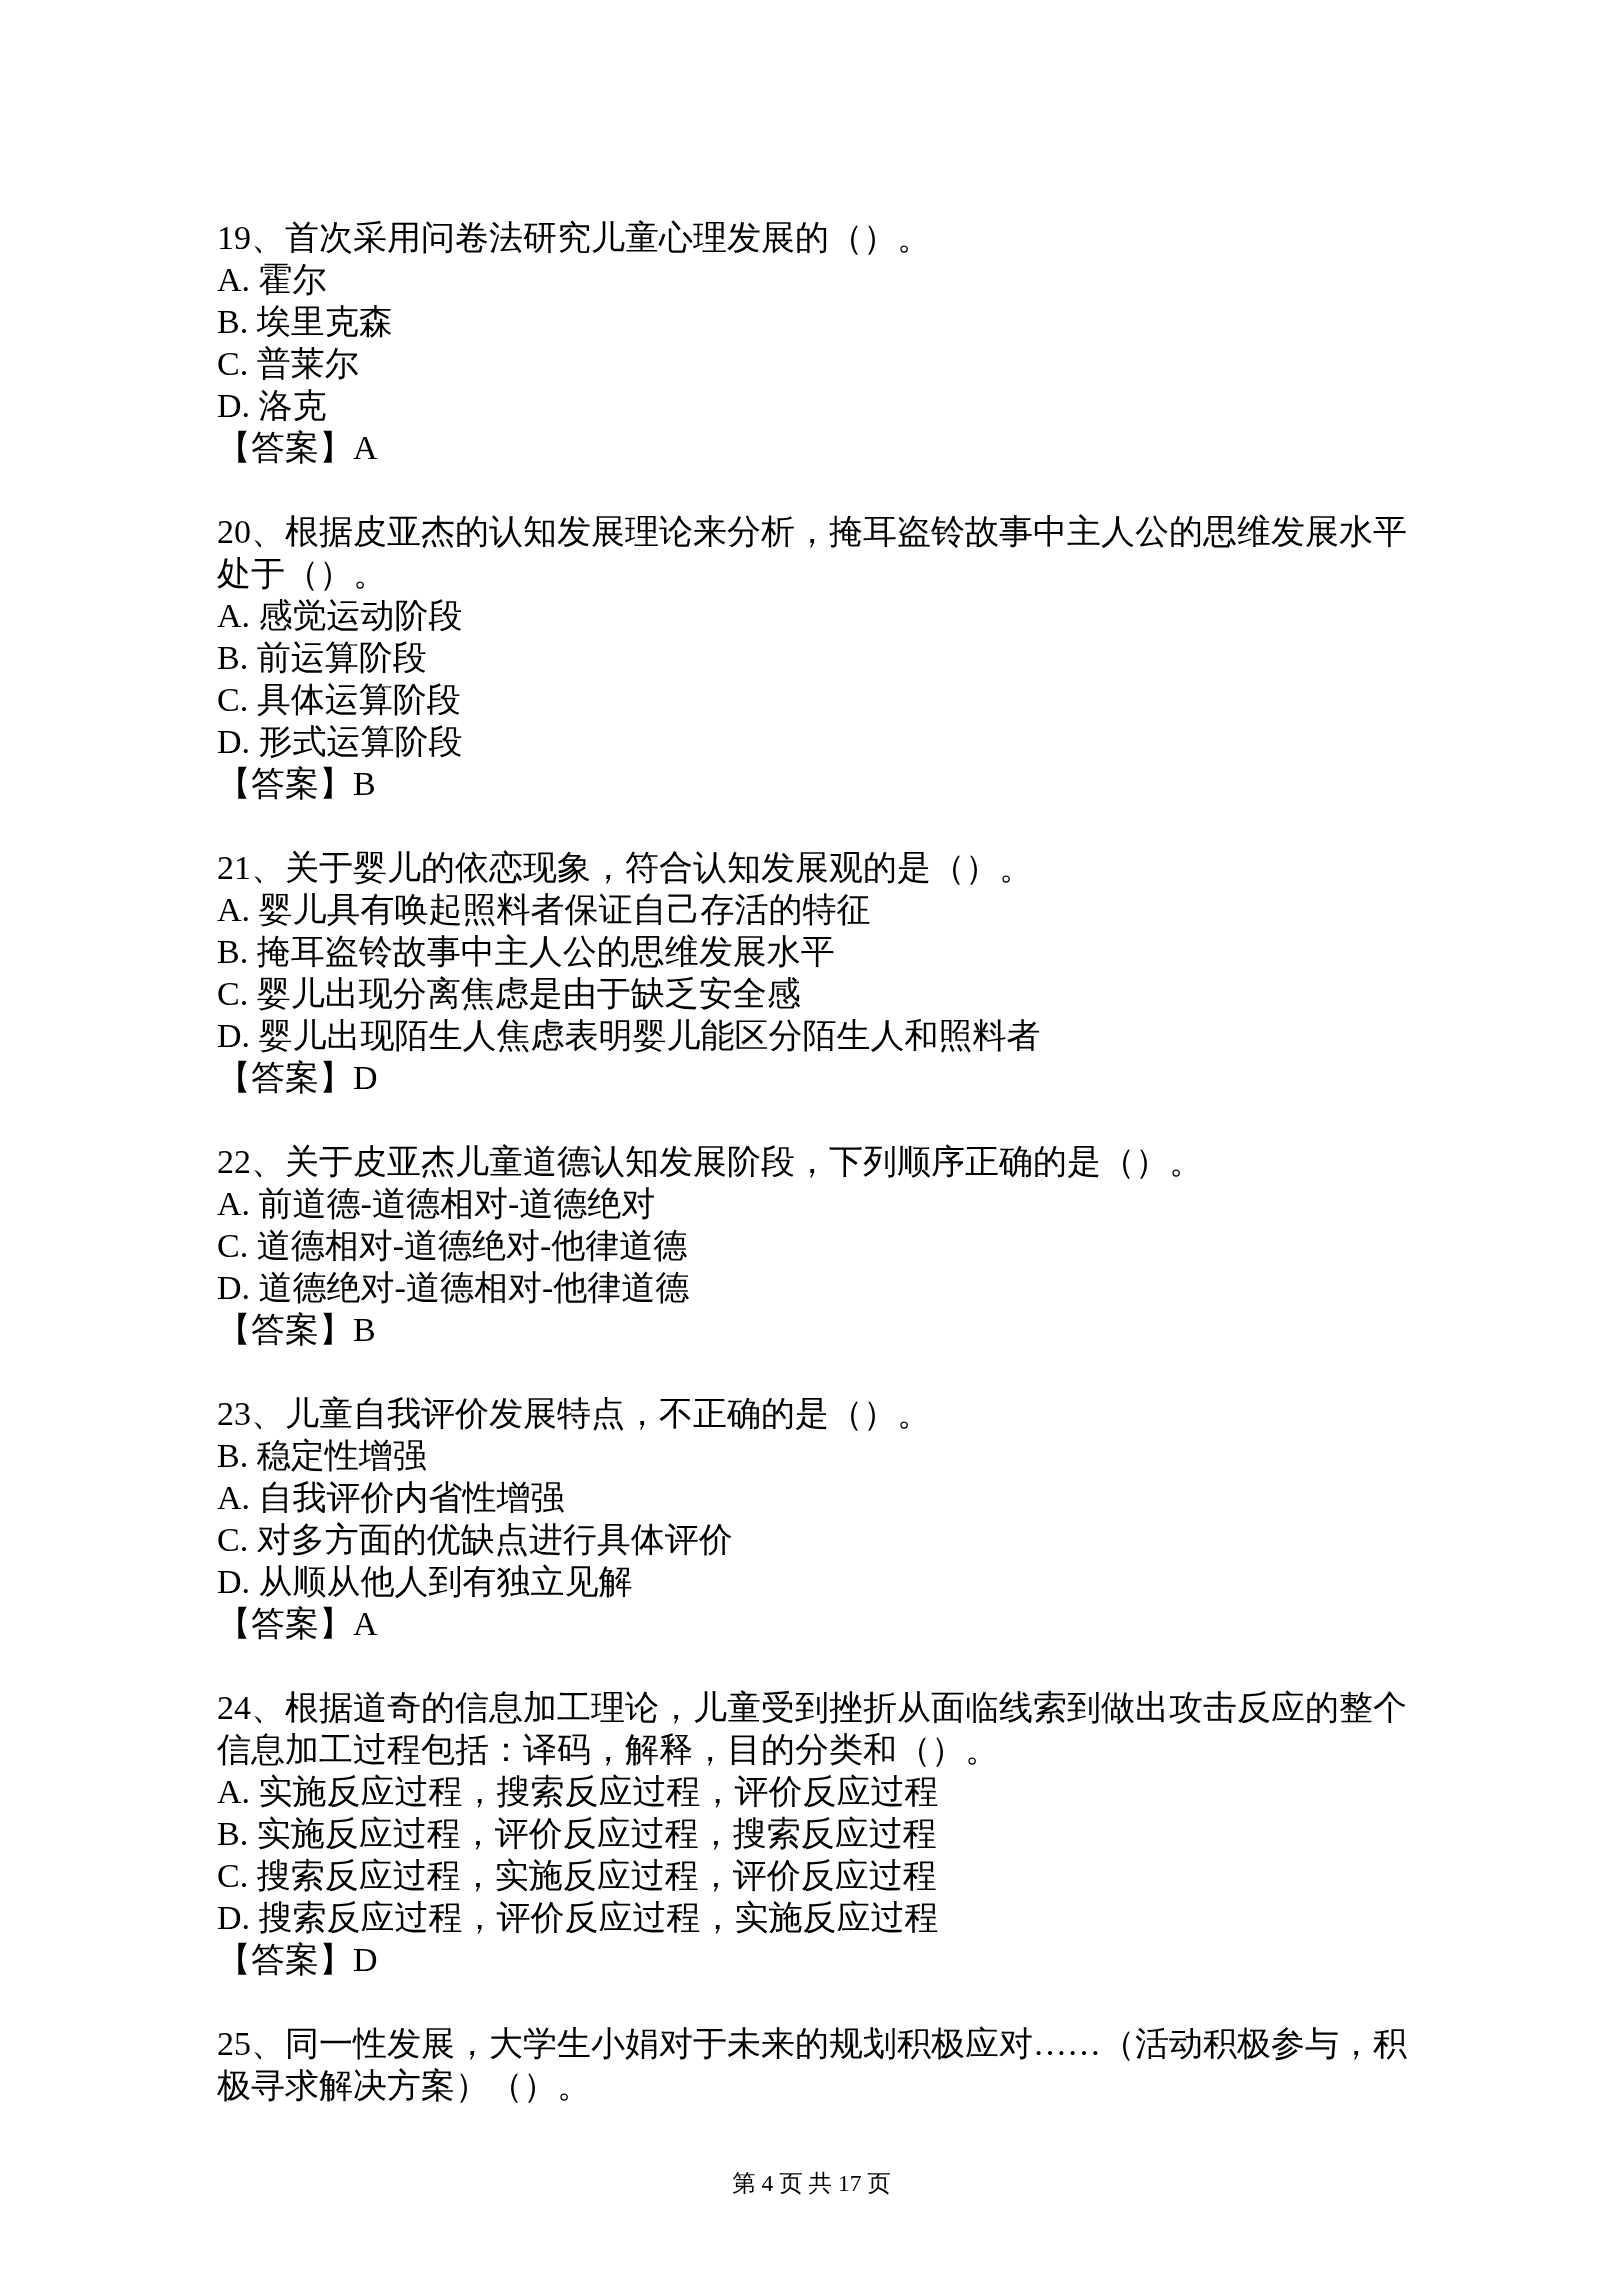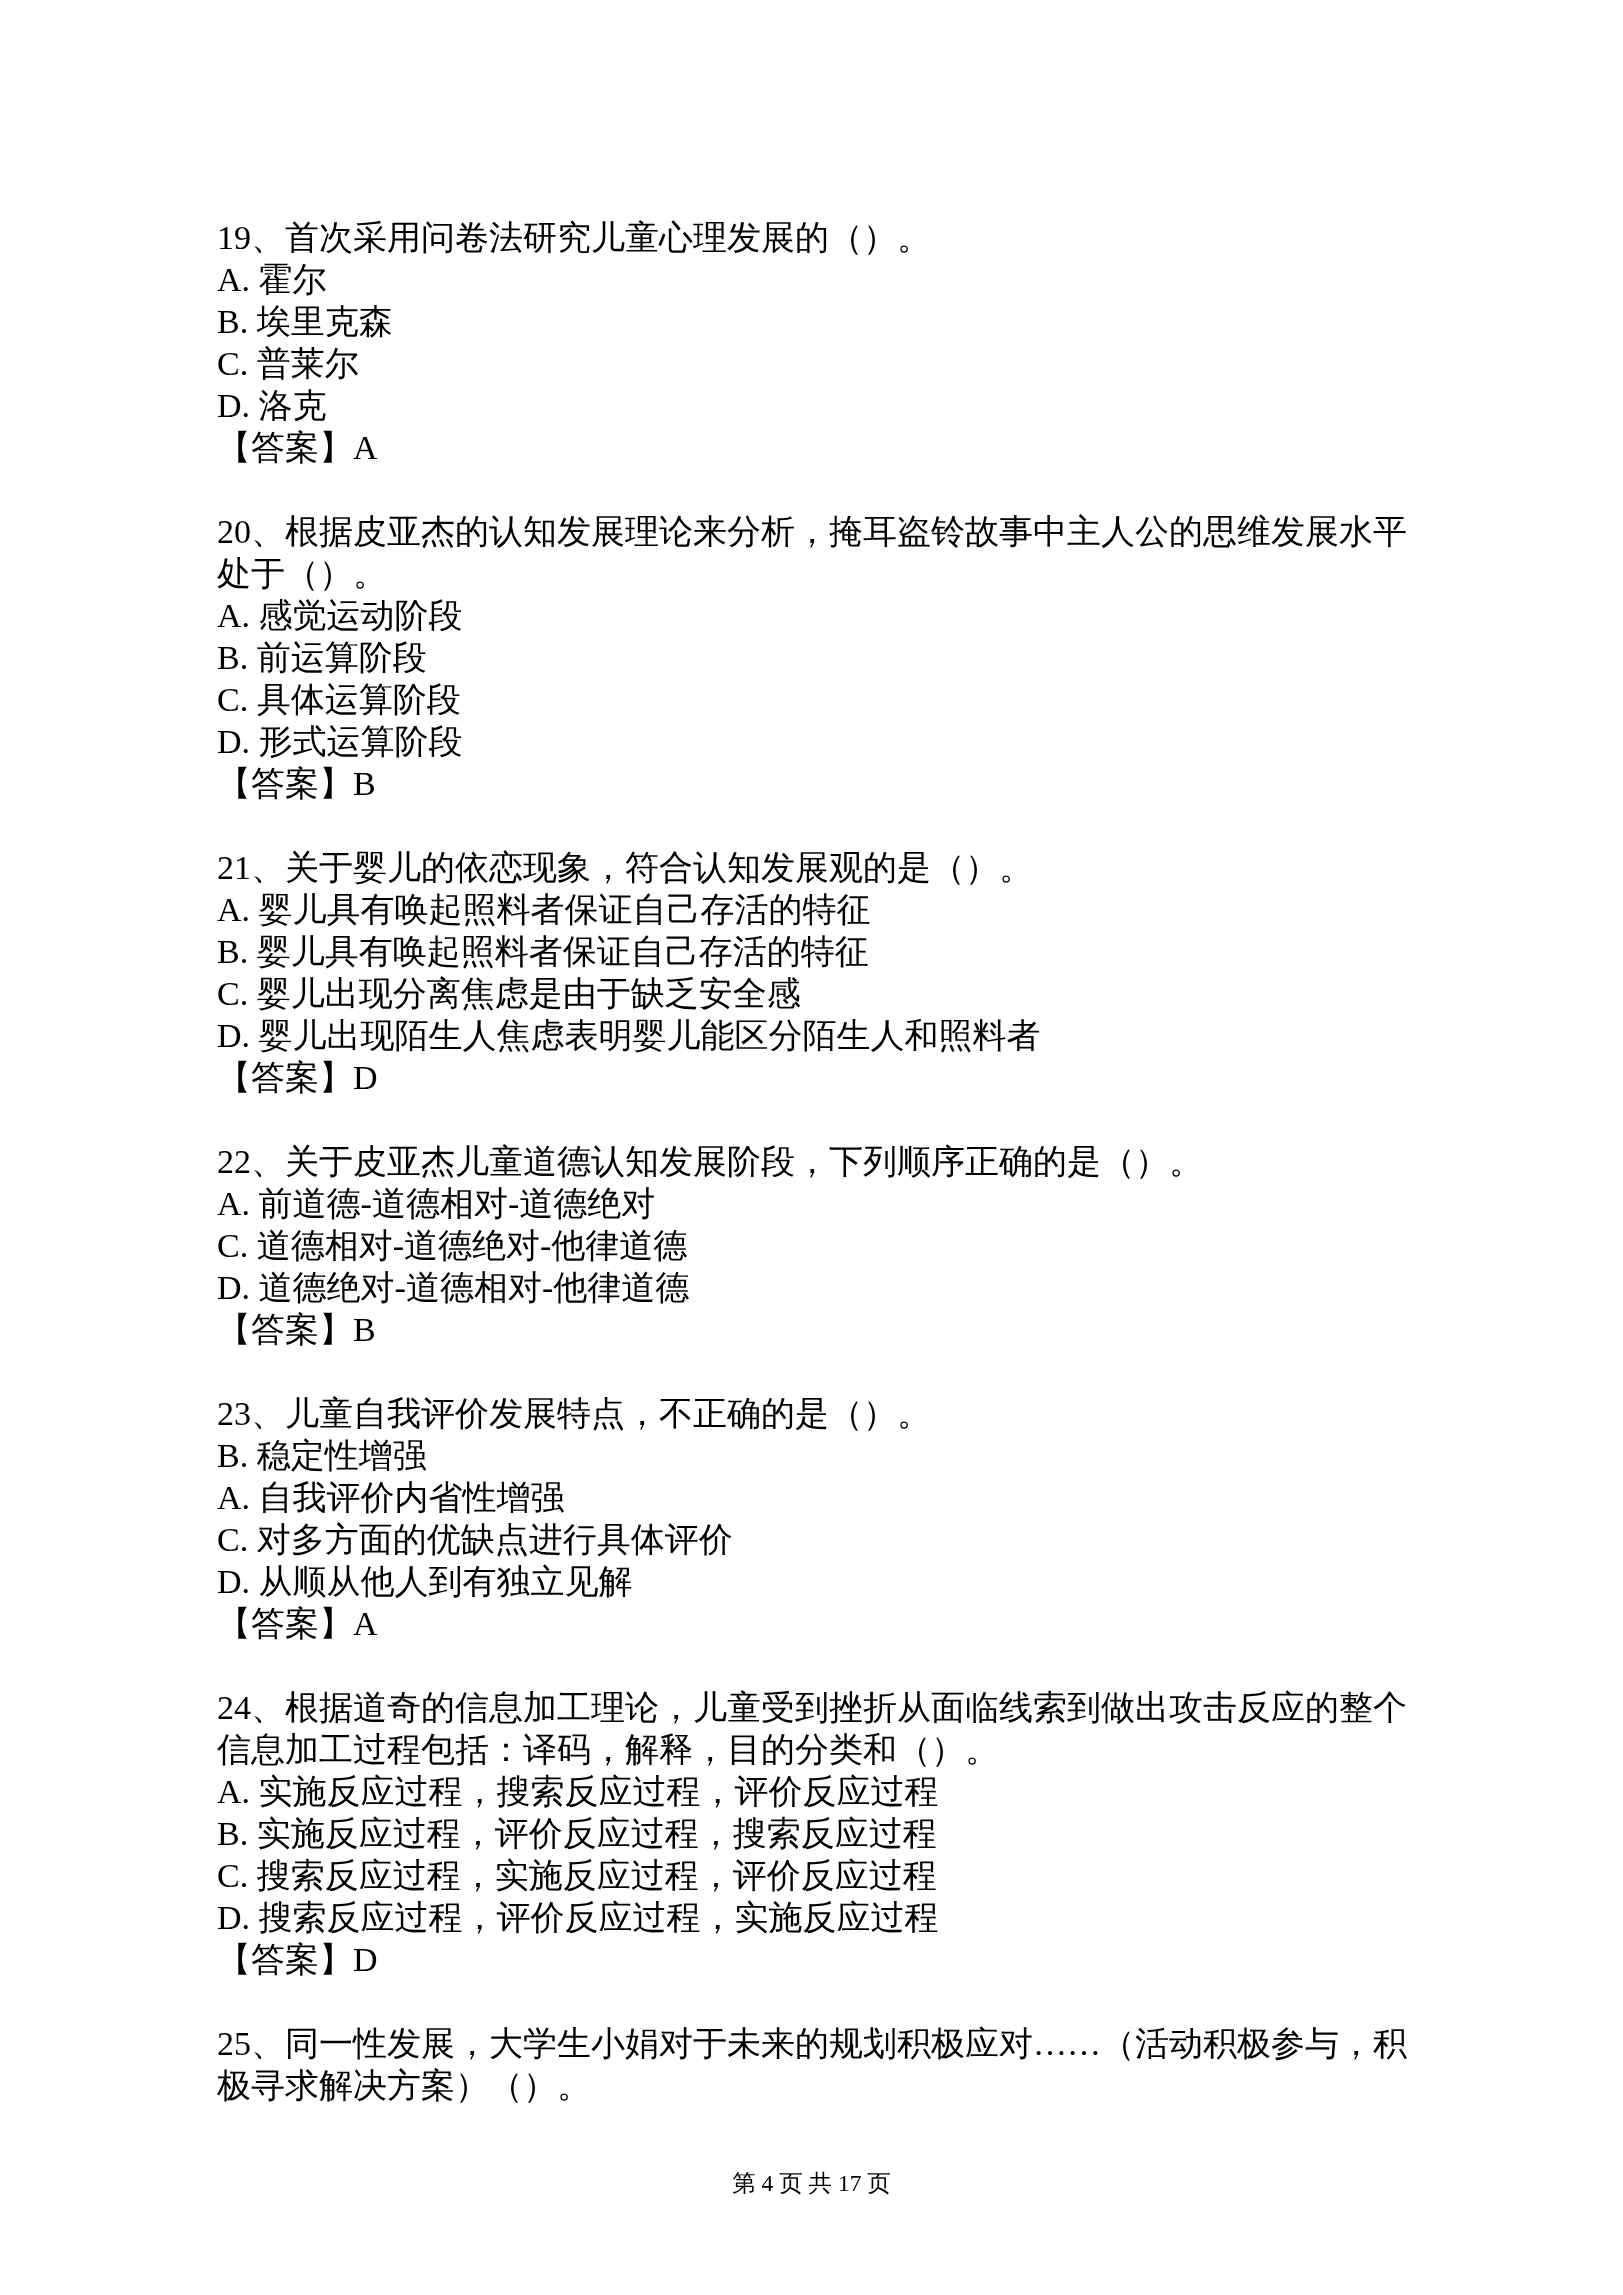--- a/index.html
+++ b/index.html
@@ -66,21 +66,21 @@
       <div class="line">A. 感觉运动阶段</div>
       <div class="line">B. 前运算阶段</div>
       <div class="line">C. 具体运算阶段</div>
       <div class="line">D. 形式运算阶段</div>
       <div class="line">【答案】B</div>
     </section>
 
     <section class="q">
       <div class="line">21、关于婴儿的依恋现象，符合认知发展观的是（）。</div>
       <div class="line">A. 婴儿具有唤起照料者保证自己存活的特征</div>
-      <div class="line">B. 婴儿具有唤起照料者保证自己存活的特征</div>
+      <div class="line">B. 掩耳盗铃故事中主人公的思维发展水平</div>
       <div class="line">C. 婴儿出现分离焦虑是由于缺乏安全感</div>
       <div class="line">D. 婴儿出现陌生人焦虑表明婴儿能区分陌生人和照料者</div>
       <div class="line">【答案】D</div>
     </section>
 
     <section class="q">
       <div class="line">22、关于皮亚杰儿童道德认知发展阶段，下列顺序正确的是（）。</div>
       <div class="line">A. 前道德-道德相对-道德绝对</div>
       <div class="line">C. 道德相对-道德绝对-他律道德</div>
       <div class="line">D. 道德绝对-道德相对-他律道德</div>

